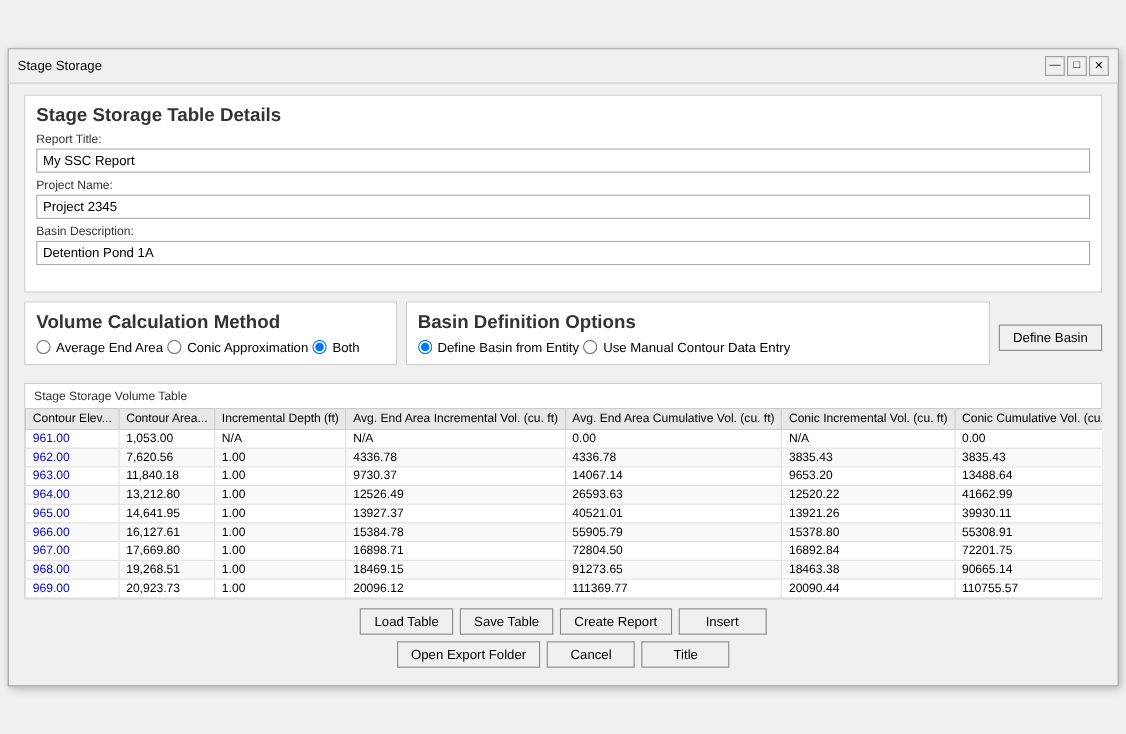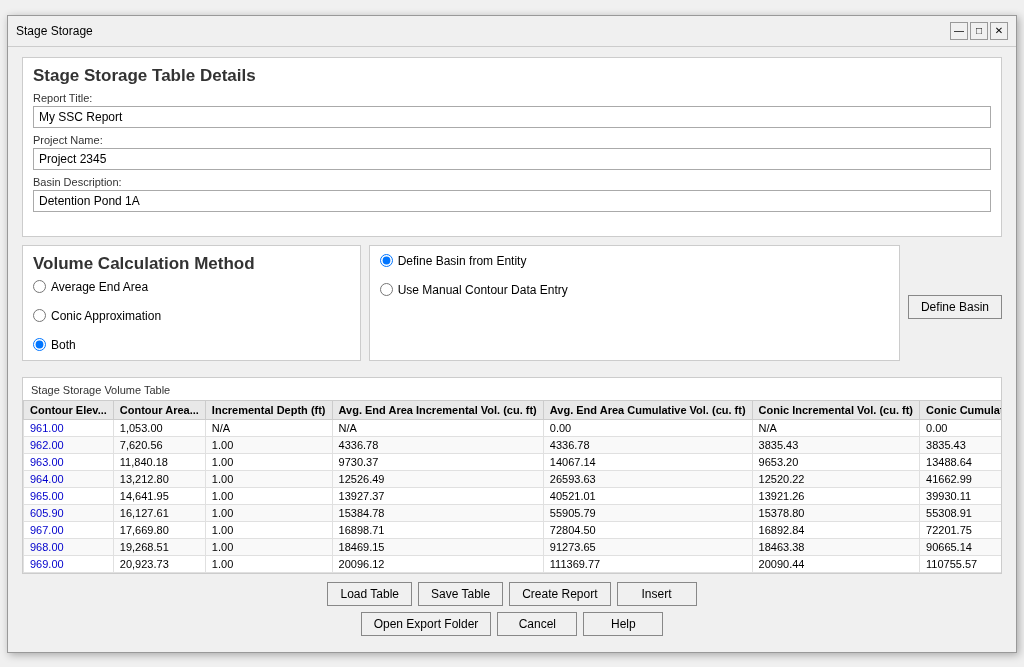--- a/index.html
+++ b/index.html
@@ -73,22 +73,22 @@
       background: white;
     }
     .section-title {
       font-size: 17px;
       font-weight: bold;
       margin-bottom: 6px;
       color: #333;
     }
     .radio-group {
       display: flex;
-      flex-direction: column;
-      gap: 15px;
+      flex-direction: row;
+      gap: 4px;
     }
     .radio-item {
       display: flex;
       align-items: center;
       gap: 5px;
       font-size: 12px;
     }
     .btn {
       background: #f0f0f0;
       border: 1px solid #888;
@@ -112,21 +112,21 @@
     .data-table {
       width: 100%;
       border-collapse: collapse;
       font-size: 11px;
     }
     .data-table th {
       background: #e8e8e8;
       border: 1px solid #ccc;
       padding: 3px 6px;
       text-align: left;
-      font-weight: bold;
+      font-weight: normal;
       white-space: nowrap;
       font-size: 11px;
     }
     .data-table td {
       border: 1px solid #e0e0e0;
       padding: 2px 6px;
       white-space: nowrap;
     }
     .data-table tr:nth-child(odd) td {
       background: #fff;
@@ -184,20 +184,21 @@
           </label>
           <label class="radio-item">
             <input type="radio" name="vol_calc" checked="" style="">
             <span>Both</span>
           </label>
         </div>
       </div>
 
       <div style="flex:2; display:flex; gap:8px;">
         <div class="section" style="flex:1; padding: 8px 10px;">
+          <div class="section-title">Basin Definition Options</div>
           <div class="radio-group">
             <label class="radio-item">
               <input type="radio" name="basin_def" checked="" style="">
               <span>Define Basin from Entity</span>
             </label>
             <label class="radio-item">
               <input type="radio" name="basin_def" style="">
               <span>Use Manual Contour Data Entry</span>
             </label>
           </div>
@@ -264,21 +265,21 @@
               <tr>
                 <td style="color: rgb(0, 0, 204);">965.00</td>
                 <td>14,641.95</td>
                 <td>1.00</td>
                 <td>13927.37</td>
                 <td>40521.01</td>
                 <td>13921.26</td>
                 <td>39930.11</td>
               </tr>
               <tr>
-                <td style="color: rgb(0, 0, 204);">605.90</td>
+                <td style="color: rgb(0, 0, 204);">966.00</td>
                 <td>16,127.61</td>
                 <td>1.00</td>
                 <td>15384.78</td>
                 <td>55905.79</td>
                 <td>15378.80</td>
                 <td>55308.91</td>
               </tr>
               <tr>
                 <td style="color: rgb(0, 0, 204);">967.00</td>
                 <td>17,669.80</td>
@@ -314,17 +315,17 @@
     <div class="button-row">
       <button class="btn">Load Table</button>
       <button class="btn">Save Table</button>
       <button class="btn">Create Report</button>
       <button class="btn">Insert</button>
     </div>
 
     <div class="button-row">
       <button class="btn">Open Export Folder</button>
       <button class="btn">Cancel</button>
-      <button class="btn">Help</button>
+      <button class="btn">Title</button>
     </div>
 
   </div>
 </div>
 
 </body></html>

